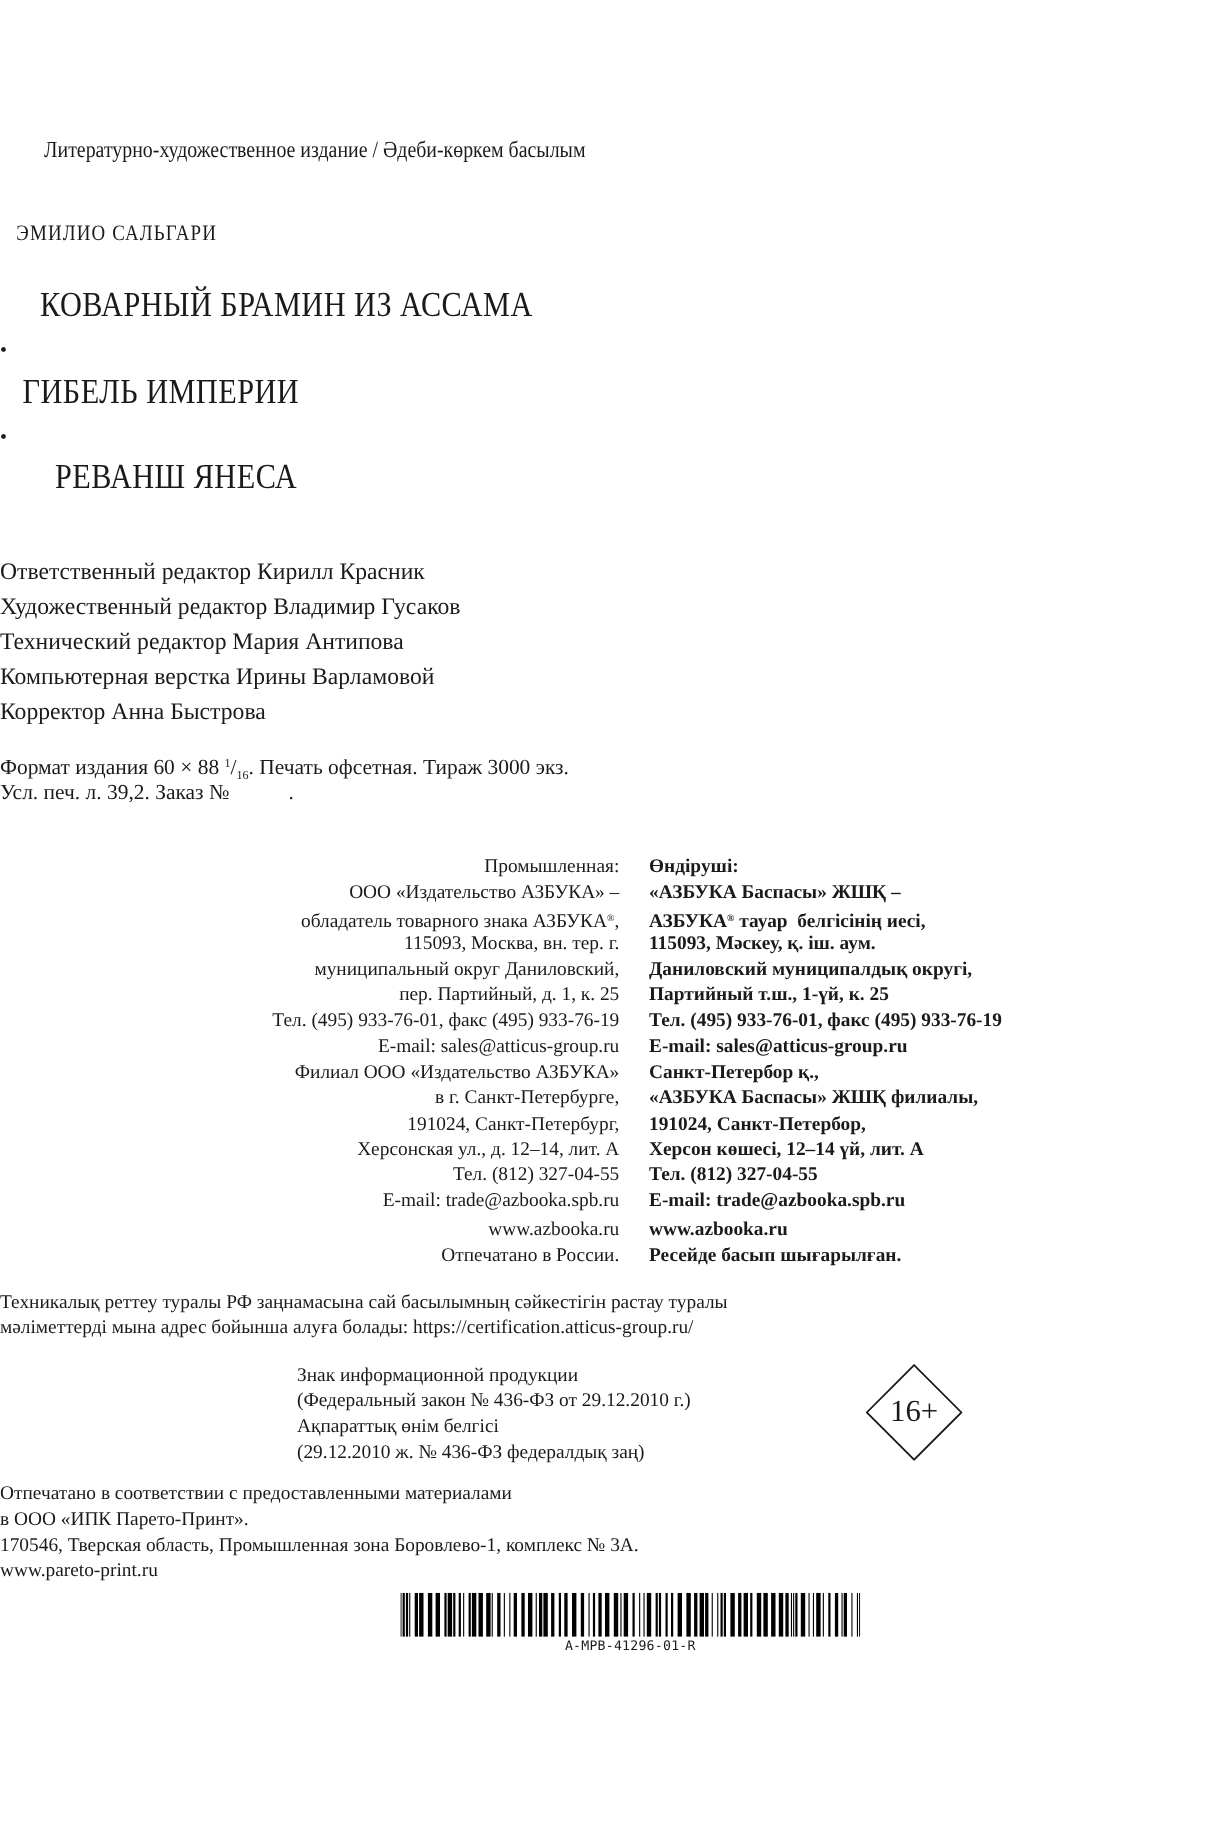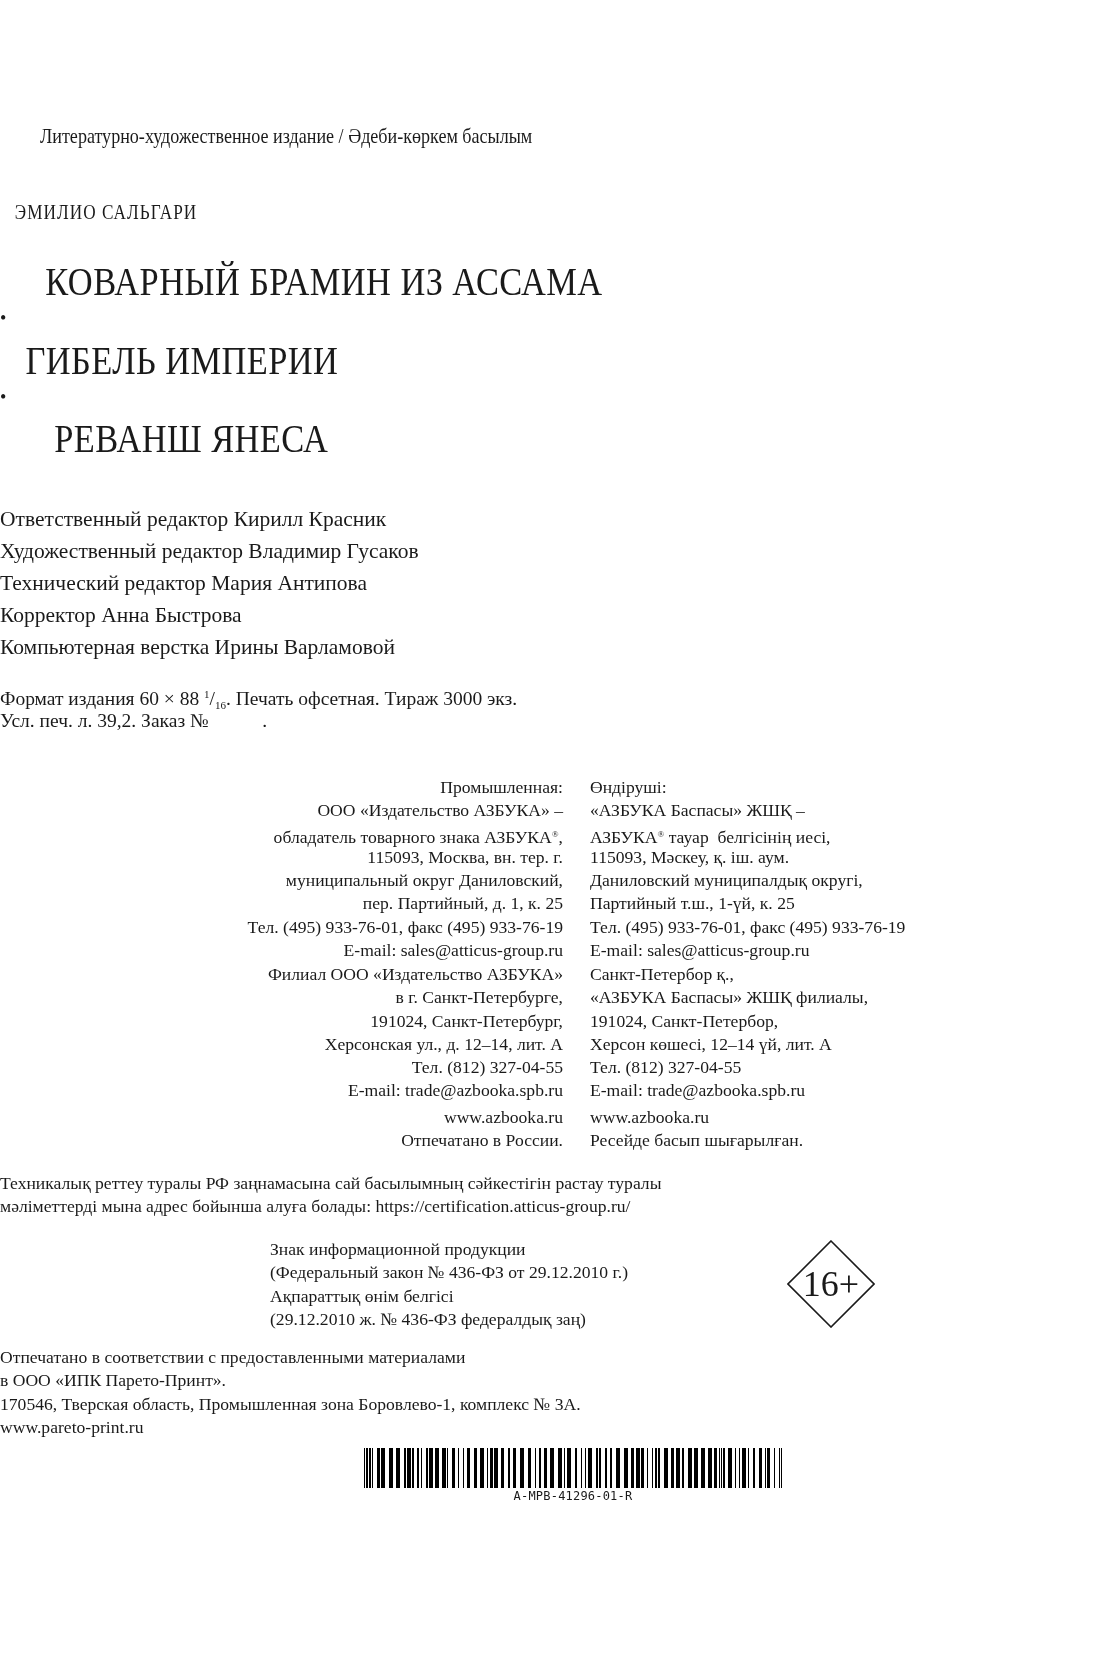--- a/index.html
+++ b/index.html
@@ -7,53 +7,53 @@
       width: 1100px; height: 1669px; position: relative; overflow: hidden;
       color: #1a1a1a;
       font-family: "Liberation Serif", "DejaVu Serif", serif;
     }
     .page { position: absolute; left: 0; top: 0; width: 1100px; height: 1669px; }
     .center { position: absolute; left: 0; width: 1100px; text-align: left; white-space: nowrap; }
     .condensed { display: inline-block; transform: scaleX(0.86); transform-origin: center; }
 
     .kind { top: 124px; font-size: 21px; }
     .author { top: 201px; font-size: 20px; letter-spacing: 1.2px; }
-    .title { font-size: 40px; letter-spacing: 0.5px; }
+    .title { font-size: 32px; letter-spacing: 0.5px; }
     .t1 { top: 258px; }
     .t2 { top: 337px; }
     .t3 { top: 415px; padding-left: 32px; }
     .bullet { font-size: 18px; line-height: 18px; }
     .b1 { top: 309px; }
     .b2 { top: 388px; }
 
     .editors { top: 503px; font-size: 21.5px; line-height: 32px; }
     .editors div { height: 32px; }
 
     .printinfo { top: 682px; font-size: 19.5px; line-height: 25.5px; }
     .printinfo div { height: 25.5px; }
     .frac-sup { font-size: 11px; vertical-align: 7px; }
     .frac-sub { font-size: 11px; vertical-align: -4px; }
 
     .cols { position: absolute; left: 0; width: 1100px; font-size: 17.6px; line-height: 23.3px; }
     .col-left { position: absolute; right: 537px; text-align: right; white-space: nowrap; }
-    .col-right { position: absolute; left: 590px; text-align: left; white-space: nowrap; }
+    .col-right { position: absolute; left: 590px; text-align: left; white-space: nowrap; font-weight: bold; }
     .cols .row { height: 23.3px; }
     .grp1 { top: 776px; }
     .grp2 { top: 963px; }
     .grp3 { top: 1106px; }
     sup.reg { font-size: 9px; vertical-align: 6px; }
 
     .tech { top: 1172px; font-size: 17.6px; line-height: 23.3px; }
     .tech div { height: 23.3px; }
 
     .sign-text { position: absolute; left: 270px; width: 500px; top: 1238px; text-align: left; font-size: 17.6px; line-height: 23.3px; white-space: nowrap; }
     .sign-text div { height: 23.3px; }
     .age-badge { position: absolute; left: 787px; top: 1240px; width: 88px; height: 88px; }
     .age-badge svg { position: absolute; left: 0; top: 0; }
-    .age-label { position: absolute; left: 0; top: 27px; width: 88px; text-align: center; font-size: 36px; line-height: 34px; }
+    .age-label { position: absolute; left: 0; top: 27px; width: 88px; text-align: center; font-size: 28px; line-height: 34px; }
 
     .printer { top: 1346px; font-size: 17.6px; line-height: 23.3px; }
     .printer div { height: 23.3px; }
 
     .barcode { position: absolute; left: 364px; top: 1448px; width: 418px; height: 40px; }
     .barcode-label { position: absolute; left: 364px; width: 418px; top: 1489px; text-align: center;
       font-family: "DejaVu Sans Mono", "Liberation Mono", monospace; font-weight: normal; font-size: 12px; letter-spacing: 0.2px; }
   </style>
 </head>
 <body>
@@ -66,22 +66,22 @@
   <div class="center title t1"><span class="condensed">КОВАРНЫЙ БРАМИН ИЗ АССАМА</span></div>
   <div class="center bullet b1">•</div>
   <div class="center title t2"><span class="condensed">ГИБЕЛЬ ИМПЕРИИ</span></div>
   <div class="center bullet b2">•</div>
   <div class="center title t3"><span class="condensed">РЕВАНШ ЯНЕСА</span></div>
 
   <div class="center editors">
     <div>Ответственный редактор Кирилл Красник</div>
     <div>Художественный редактор Владимир Гусаков</div>
     <div>Технический редактор Мария Антипова</div>
+    <div>Компьютерная верстка Ирины Варламовой</div>
     <div>Корректор Анна Быстрова</div>
-    <div>Компьютерная верстка Ирины Варламовой</div>
   </div>
 
   <div class="center printinfo">
     <div><span>Формат издания 60 × 88 </span><span class="frac-sup">1</span><span>/</span><span class="frac-sub">16</span><span>. Печать офсетная. Тираж 3000 экз.</span></div>
     <div style="white-space:pre;">Усл. печ. л. 39,2. Заказ №           .</div>
   </div>
 
   <div class="cols grp1">
     <div class="col-left">
       <div class="row">Промышленная:</div>

